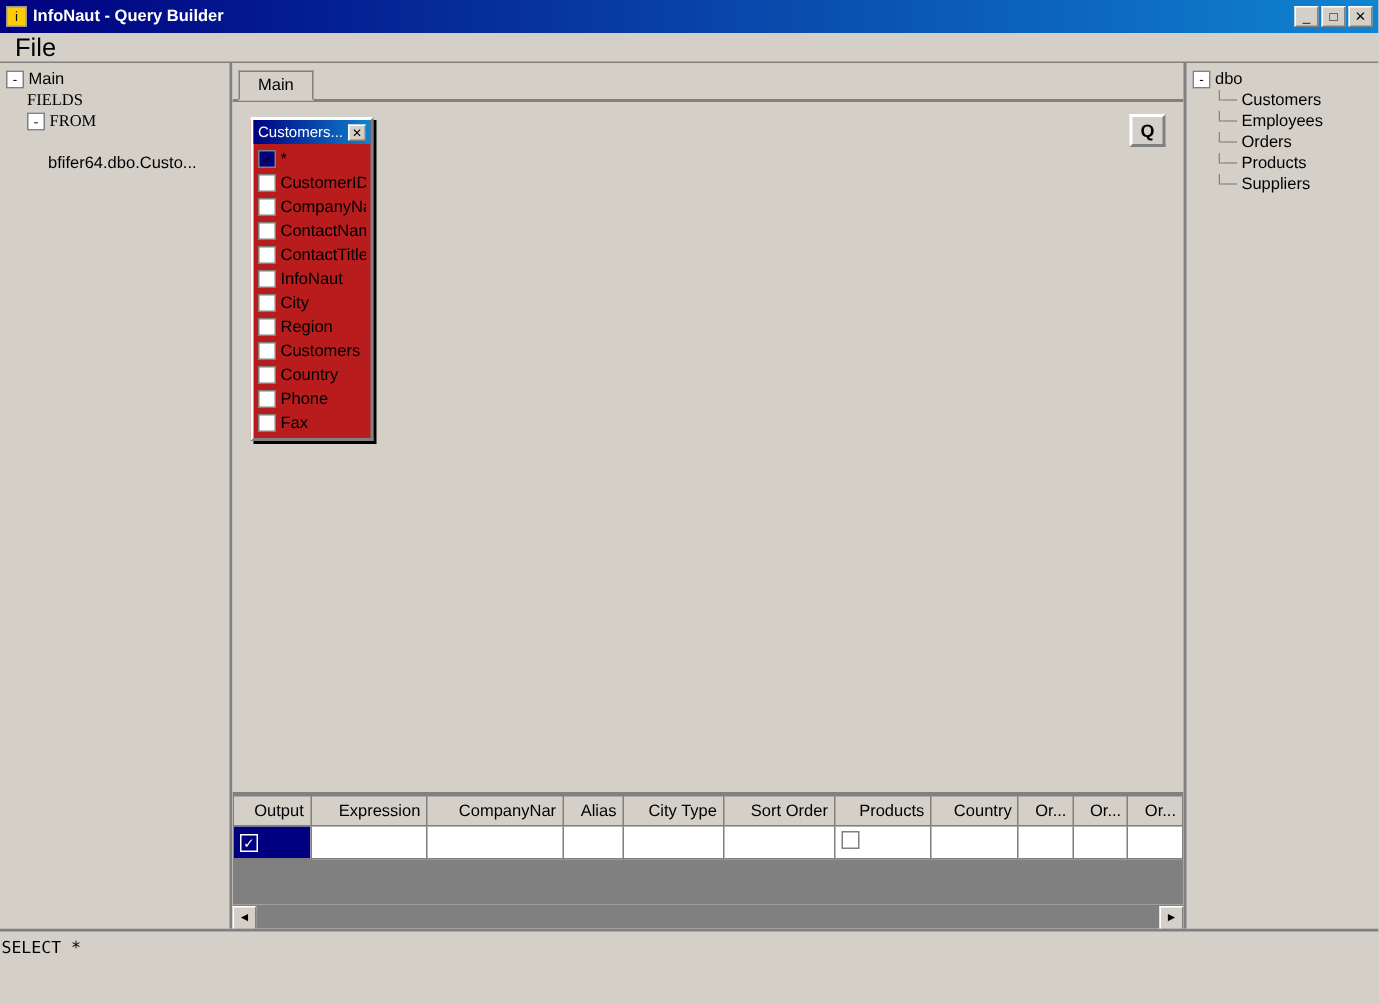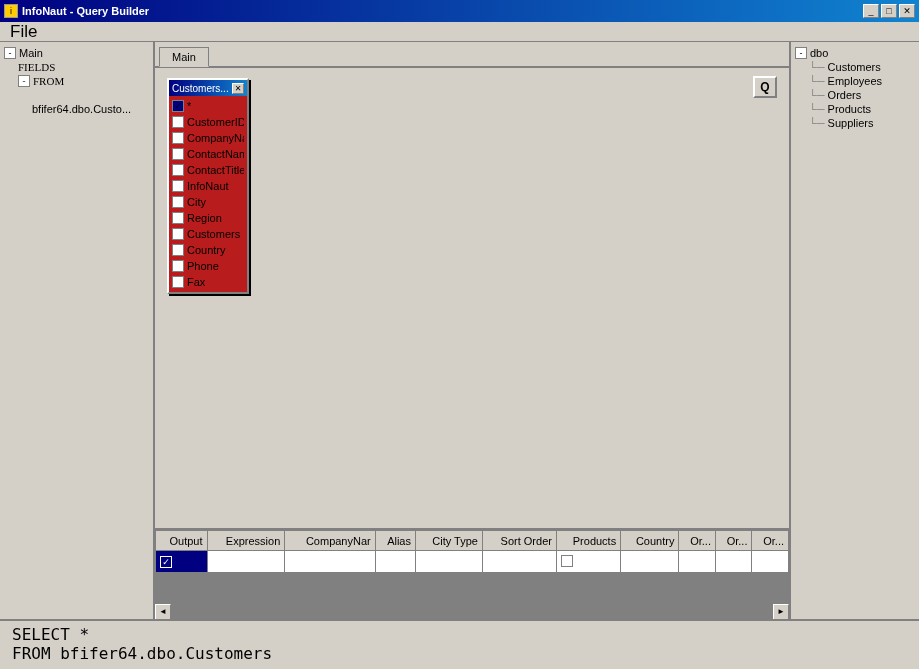--- a/index.html
+++ b/index.html
@@ -317,22 +317,22 @@
     .tree-line {
       color: #808080;
       margin-right: 3px;
     }
 
     
     .sql-bar {
       height: 50px;
       background: #d4d0c8;
       border-top: 2px solid #808080;
-      padding: 4px 12px;
-      font-size: 16px;
+      padding: 4px 1px;
+      font-size: 11px;
       font-family: monospace;
     }
   </style>
 </head>
 <body>
 
 <div class="title-bar">
   <div class="title-bar-left">
     <div class="title-bar-icon">i</div>
     <span class="title-bar-text">InfoNaut - Query Builder</span>
@@ -511,14 +511,13 @@
     <div class="right-tree-item right-indent">
       <span class="tree-line">└─</span>
       <span>Suppliers</span>
     </div>
   </div>
 
 </div>
 
 <div class="sql-bar">
   <div>SELECT *</div>
-  <div>FROM bfifer64.dbo.Customers</div>
 </div>
 
 </body></html>

